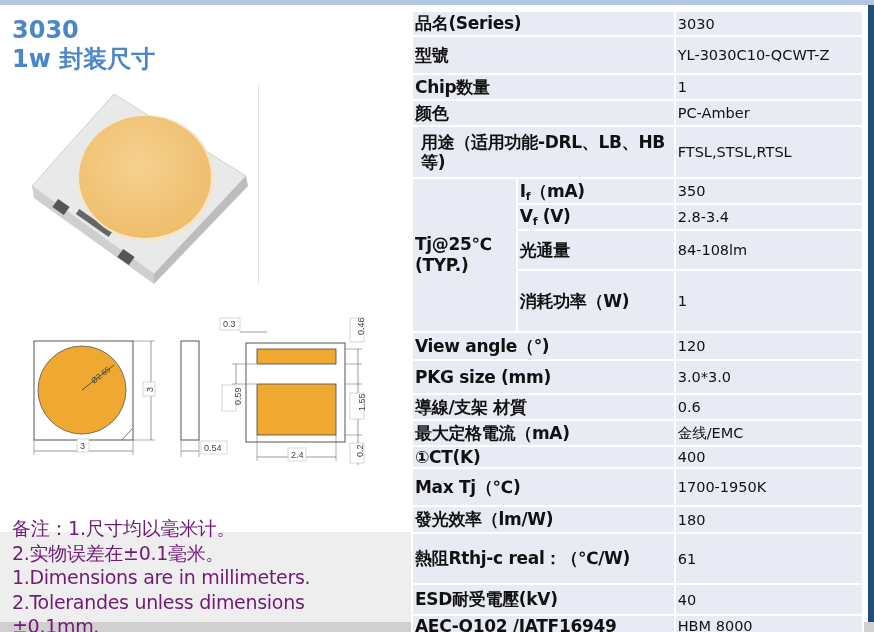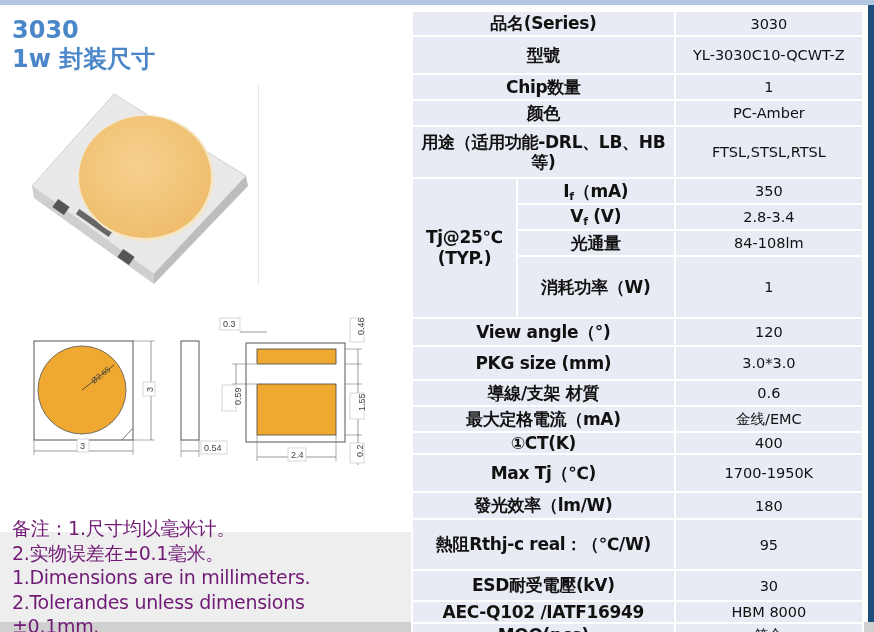--- a/index.html
+++ b/index.html
@@ -10,21 +10,21 @@
   .bottombar { position: absolute; left: 0; top: 622px; width: 874px; height: 10px; background: #d0d0d0; }
   .leftgray { position: absolute; left: 0; top: 532px; width: 411px; height: 90px; background: #eeeeee; }
   .title { position: absolute; left: 12px; top: 16px; color: #4a86c8; font-weight: bold; font-size: 24px; line-height: 29px; }
   .photo { position: absolute; left: 14px; top: 86px; width: 244px; height: 200px; background: #fff; }
   .photo-vline { position: absolute; left: 258px; top: 85px; width: 1px; height: 200px; background: #e6e6e6; }
   .drawings { position: absolute; left: 20px; top: 315px; width: 360px; height: 160px; }
   .notes { position: absolute; left: 12px; top: 516px; font-size: 19px; line-height: 24.5px; color: #701a75; font-family: "DejaVu Sans", sans-serif; letter-spacing: -0.3px; }
   .notes div { white-space: nowrap; }
 
   table.spec { position: absolute; left: 411px; top: 10px; width: 453px; border-collapse: collapse; background: #e8ebf4; }
-  table.spec td { border: 2px solid #ffffff; text-align: center; vertical-align: middle; color: #111; padding: 0 2px; }
+  table.spec td { border: 2px solid #ffffff; text-align: left; vertical-align: middle; color: #111; padding: 0 2px; }
   td.k { font-weight: bold; font-size: 17px; letter-spacing: -0.3px; }
   td.v { font-size: 14.5px; width: 189px; }
   .sub { font-size: 11px; vertical-align: -3px; }
   .cn-light { color: #666; }
 </style>
 </head>
 <body>
 
 <div class="topbar"></div>
 <div class="rightbar"></div>
@@ -163,21 +163,21 @@
       <div>Tj@25℃</div>
       <div>(TYP.)</div>
     </td>
     <td class="k"><span>I</span><span class="sub">f</span><span>（mA)</span></td>
     <td class="v">350</td>
   </tr>
   <tr style="height:26px">
     <td class="k"><span>V</span><span class="sub">f</span><span> (V)</span></td>
     <td class="v">2.8-3.4</td>
   </tr>
-  <tr style="height:26px">
+  <tr style="height:40px">
     <td class="k">光通量</td>
     <td class="v">84-108lm</td>
   </tr>
   <tr style="height:62px">
     <td class="k">消耗功率（W)</td>
     <td class="v">1</td>
   </tr>
   <tr style="height:28px">
     <td class="k" colspan="2">View angle（°)</td>
     <td class="v">120</td>
@@ -201,25 +201,25 @@
   <tr style="height:38px">
     <td class="k" colspan="2">Max Tj（℃)</td>
     <td class="v">1700-1950K</td>
   </tr>
   <tr style="height:27px">
     <td class="k" colspan="2">發光效率（lm/W)</td>
     <td class="v">180</td>
   </tr>
   <tr style="height:51px">
     <td class="k" colspan="2">熱阻Rthj-c real：（℃/W)</td>
-    <td class="v">95</td>
+    <td class="v">61</td>
   </tr>
   <tr style="height:31px">
     <td class="k" colspan="2">ESD耐受電壓(kV)</td>
-    <td class="v">30</td>
+    <td class="v">40</td>
   </tr>
   <tr style="height:22px">
     <td class="k" colspan="2">AEC-Q102 /IATF16949</td>
     <td class="v">HBM 8000</td>
   </tr>
   <tr style="height:24px">
     <td class="k" colspan="2">MOQ(pcs)</td>
     <td class="v cn-light">符合</td>
   </tr>
 </tbody>

